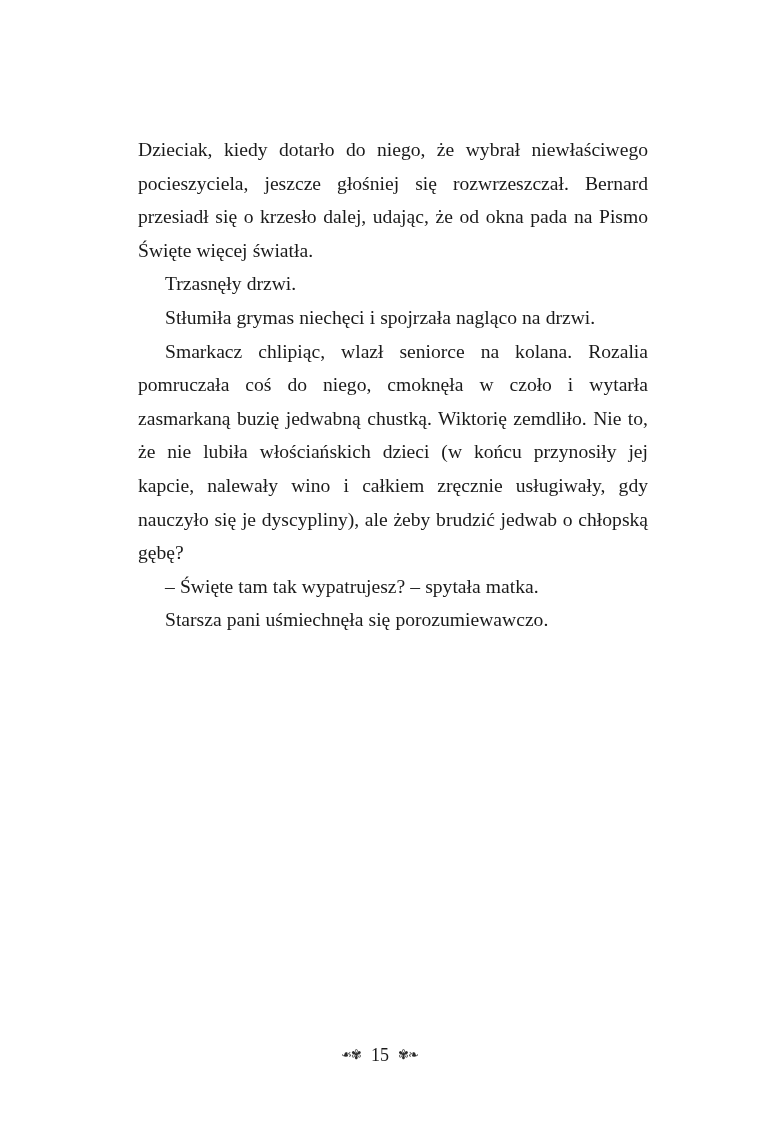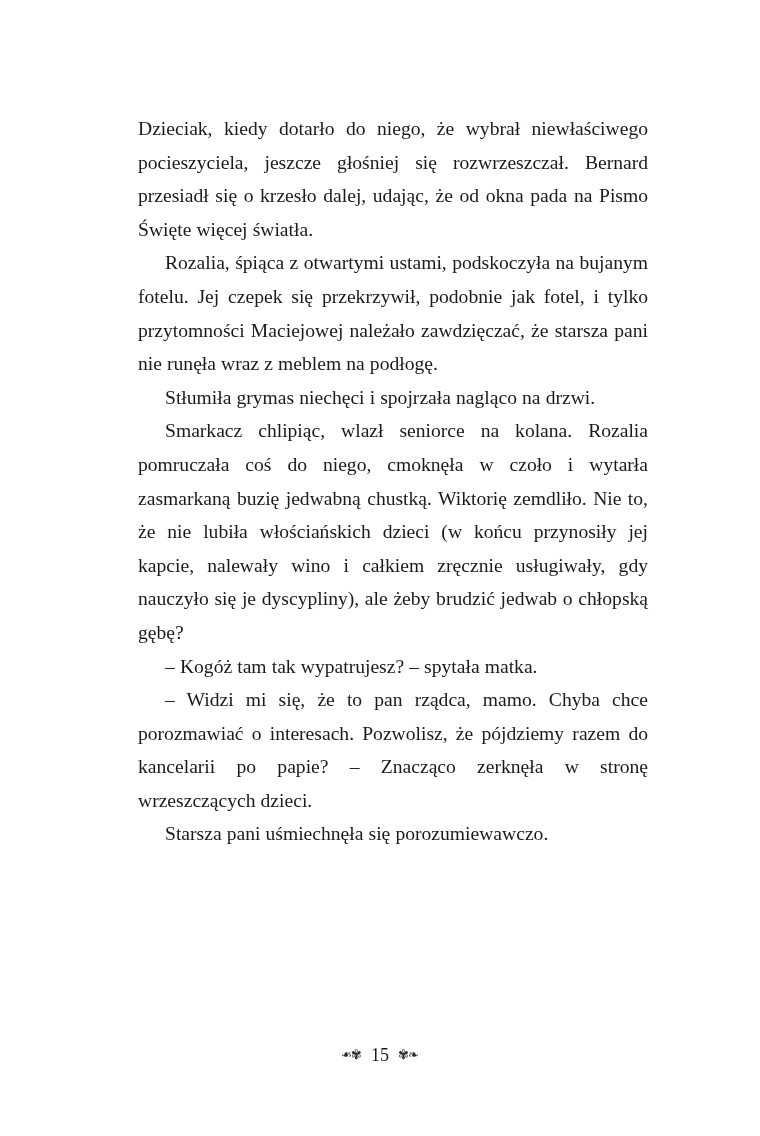--- a/index.html
+++ b/index.html
@@ -33,20 +33,21 @@
     margin: 0;
     font-size: 19.6px;
     line-height: 33.6px;
     text-align: justify;
     text-indent: 27px;
     hyphens: manual;
     word-spacing: 0.2px;
   }
   p.para.first {
     text-indent: 0;
+    margin-top: 21px;
   }
   .footer {
     position: absolute;
     left: 0;
     top: 1042px;
     width: 760px;
     text-align: center;
     font-size: 18px;
     line-height: 22px;
     color: #1a1a1a;
@@ -71,25 +72,24 @@
     font-family: "Liberation Serif", "DejaVu Serif", serif;
   }
 </style>
 </head>
 <body>
 
 <div class="page">
 
   <div class="text-block">
     <p class="para first">Dzieciak, kiedy dotarło do niego, że wybrał niewła­ściwego pocieszyciela, jeszcze głośniej się rozwrzesz­czał. Bernard przesiadł się o krzesło dalej, udając, że od okna pada na Pismo Święte więcej światła.</p>
-    <p class="para">Rozalia, śpiąca z otwartymi ustami, podskoczyła na bujanym fotelu. Jej czepek się przekrzywił, podobnie jak fotel, i tylko przytomności Maciejowej należało za­wdzięczać, że starsza pani nie runęła wraz z meblem na podłogę.</p>
+    <p class="para">Trzasnęły drzwi.</p>
     <p class="para">Stłumiła grymas niechęci i spojrzała nagląco na drzwi.</p>
     <p class="para">Smarkacz chlipiąc, wlazł seniorce na kolana. Rozalia pomruczała coś do niego, cmoknęła w czoło i wytarła zasmarkaną buzię jedwabną chustką. Wiktorię zemdli­ło. Nie to, że nie lubiła włościańskich dzieci (w końcu przynosiły jej kapcie, nalewały wino i całkiem zręcz­nie usługiwały, gdy nauczyło się je dyscypliny), ale żeby brudzić jedwab o chłopską gębę?</p>
-    <p class="para">– Kogóż tam tak wypatrujesz? – spytała matka.</p>
-    <p class="para">– Widzi mi się, że to pan rządca, mamo. Chyba chce porozmawiać o interesach. Pozwolisz, że pójdziemy razem do kancelarii po papie? – Znacząco zerknęła w stronę wrzeszczących dzieci.</p>
+    <p class="para">– Święte tam tak wypatrujesz? – spytała matka.</p>
     <p class="para">Starsza pani uśmiechnęła się porozumiewawczo.</p>
   </div>
 
   <div class="footer">
     <span class="orn left">✾❧</span><span class="pagenum">15</span><span class="orn right">✾❧</span>
   </div>
 
 </div>
 
 </body></html>

